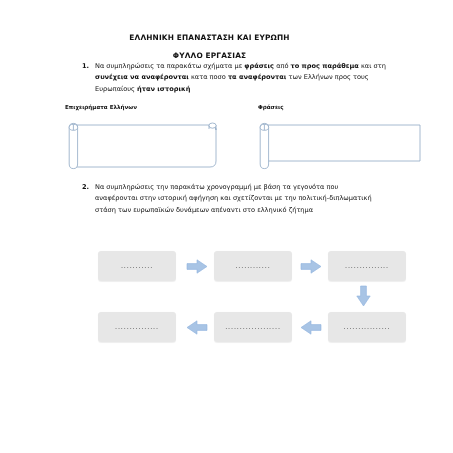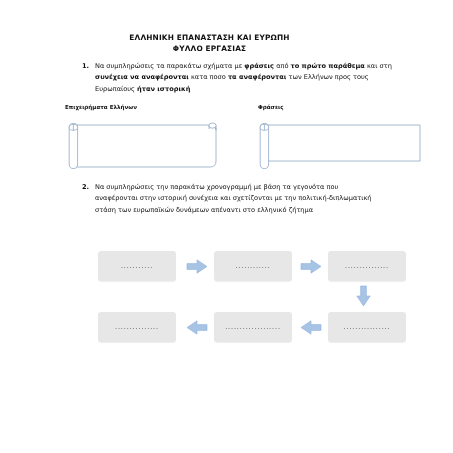--- a/index.html
+++ b/index.html
@@ -36,21 +36,21 @@
     font-weight: bold;
     letter-spacing: 0.15px;
     color: #111111;
     line-height: 1.2;
   }
   .doc-subtitle {
     font-size: 7.4px;
     font-weight: bold;
     letter-spacing: 0.15px;
     color: #111111;
-    margin-top: 2px;
+    margin-top: 9px;
     line-height: 1.2;
   }
 
   
   .exercise {
     position: absolute;
     display: flex;
     align-items: flex-start;
   }
   .ex-num {
@@ -136,21 +136,21 @@
 
 <div class="page">
 
   <div class="title-block">
     <div class="doc-title">ΕΛΛΗΝΙΚΗ ΕΠΑΝΑΣΤΑΣΗ ΚΑΙ ΕΥΡΩΠΗ</div>
     <div class="doc-subtitle">ΦΥΛΛΟ ΕΡΓΑΣΙΑΣ</div>
   </div>
 
   <div class="exercise" id="exercise-1">
     <div class="ex-num">1.</div>
-    <div class="ex-text">Να συμπληρώσεις τα παρακάτω σχήματα με <b>φράσεις</b> από <b>το πρώτο παράθεμα</b> και στη <b>συνέχεια να αναφέρονται</b> κατα ποσο <b>τα αναφέρονται</b> των Ελλήνων προς τους Ευρωπαίους <b>ήταν ιστορική</b></div>
+    <div class="ex-text">Να συμπληρώσεις τα παρακάτω σχήματα με <b>φράσεις</b> από <b>το προς παράθεμα</b> και στη <b>συνέχεια να αναφέρονται</b> κατα ποσο <b>τα αναφέρονται</b> των Ελλήνων προς τους Ευρωπαίους <b>ήταν ιστορική</b></div>
   </div>
 
   <div class="scroll-label" id="label-arguments">Επιχειρήματα Ελλήνων</div>
   <div class="scroll-label" id="label-phrases">Φράσεις</div>
 
   <div class="scroll-shape" id="scroll-left">
     <svg viewBox="0 0 161 52" preserveAspectRatio="none" aria-hidden="true">
       <g fill="#ffffff" stroke="#8fa8c4" stroke-width="0.8">
 
         <path d="M9,5 L152,5 L152,41 Q152,47 146,47 L9,47 Z"></path>
@@ -172,21 +172,21 @@
         <path d="M9,5 L165,5 L165,41 L9,41 Z"></path>
         <path d="M5.2,7.5 Q5.2,3.4 9.4,3.4 Q13.6,3.4 13.6,7.5 L13.6,44 Q13.6,48.6 9.4,48.6 Q5.2,48.6 5.2,44 Z"></path>
         <ellipse cx="9.4" cy="7.3" rx="4.2" ry="3"></ellipse>
         <path d="M9.4,4.4 L9.4,10.2"></path>
       </g>
     </svg>
   </div>
 
   <div class="exercise" id="exercise-2">
     <div class="ex-num">2.</div>
-    <div class="ex-text">Να συμπληρώσεις την παρακάτω χρονογραμμή με βάση τα γεγονότα που αναφέρονται στην ιστορική συνέχεια και σχετίζονται με την πολιτική-διπλωματική στάση των ευρωπαϊκών δυνάμεων απέναντι στο ελληνικό ζήτημα</div>
+    <div class="ex-text">Να συμπληρώσεις την παρακάτω χρονογραμμή με βάση τα γεγονότα που αναφέρονται στην ιστορική αφήγηση και σχετίζονται με την πολιτική-διπλωματική στάση των ευρωπαϊκών δυνάμεων απέναντι στο ελληνικό ζήτημα</div>
   </div>
 
   <div class="flow">
 
     <div class="flow-box" id="flow-box-1">
       <span class="dots">...........</span>
     </div>
     <div class="flow-box" id="flow-box-2">
       <span class="dots">............</span>
     </div>

